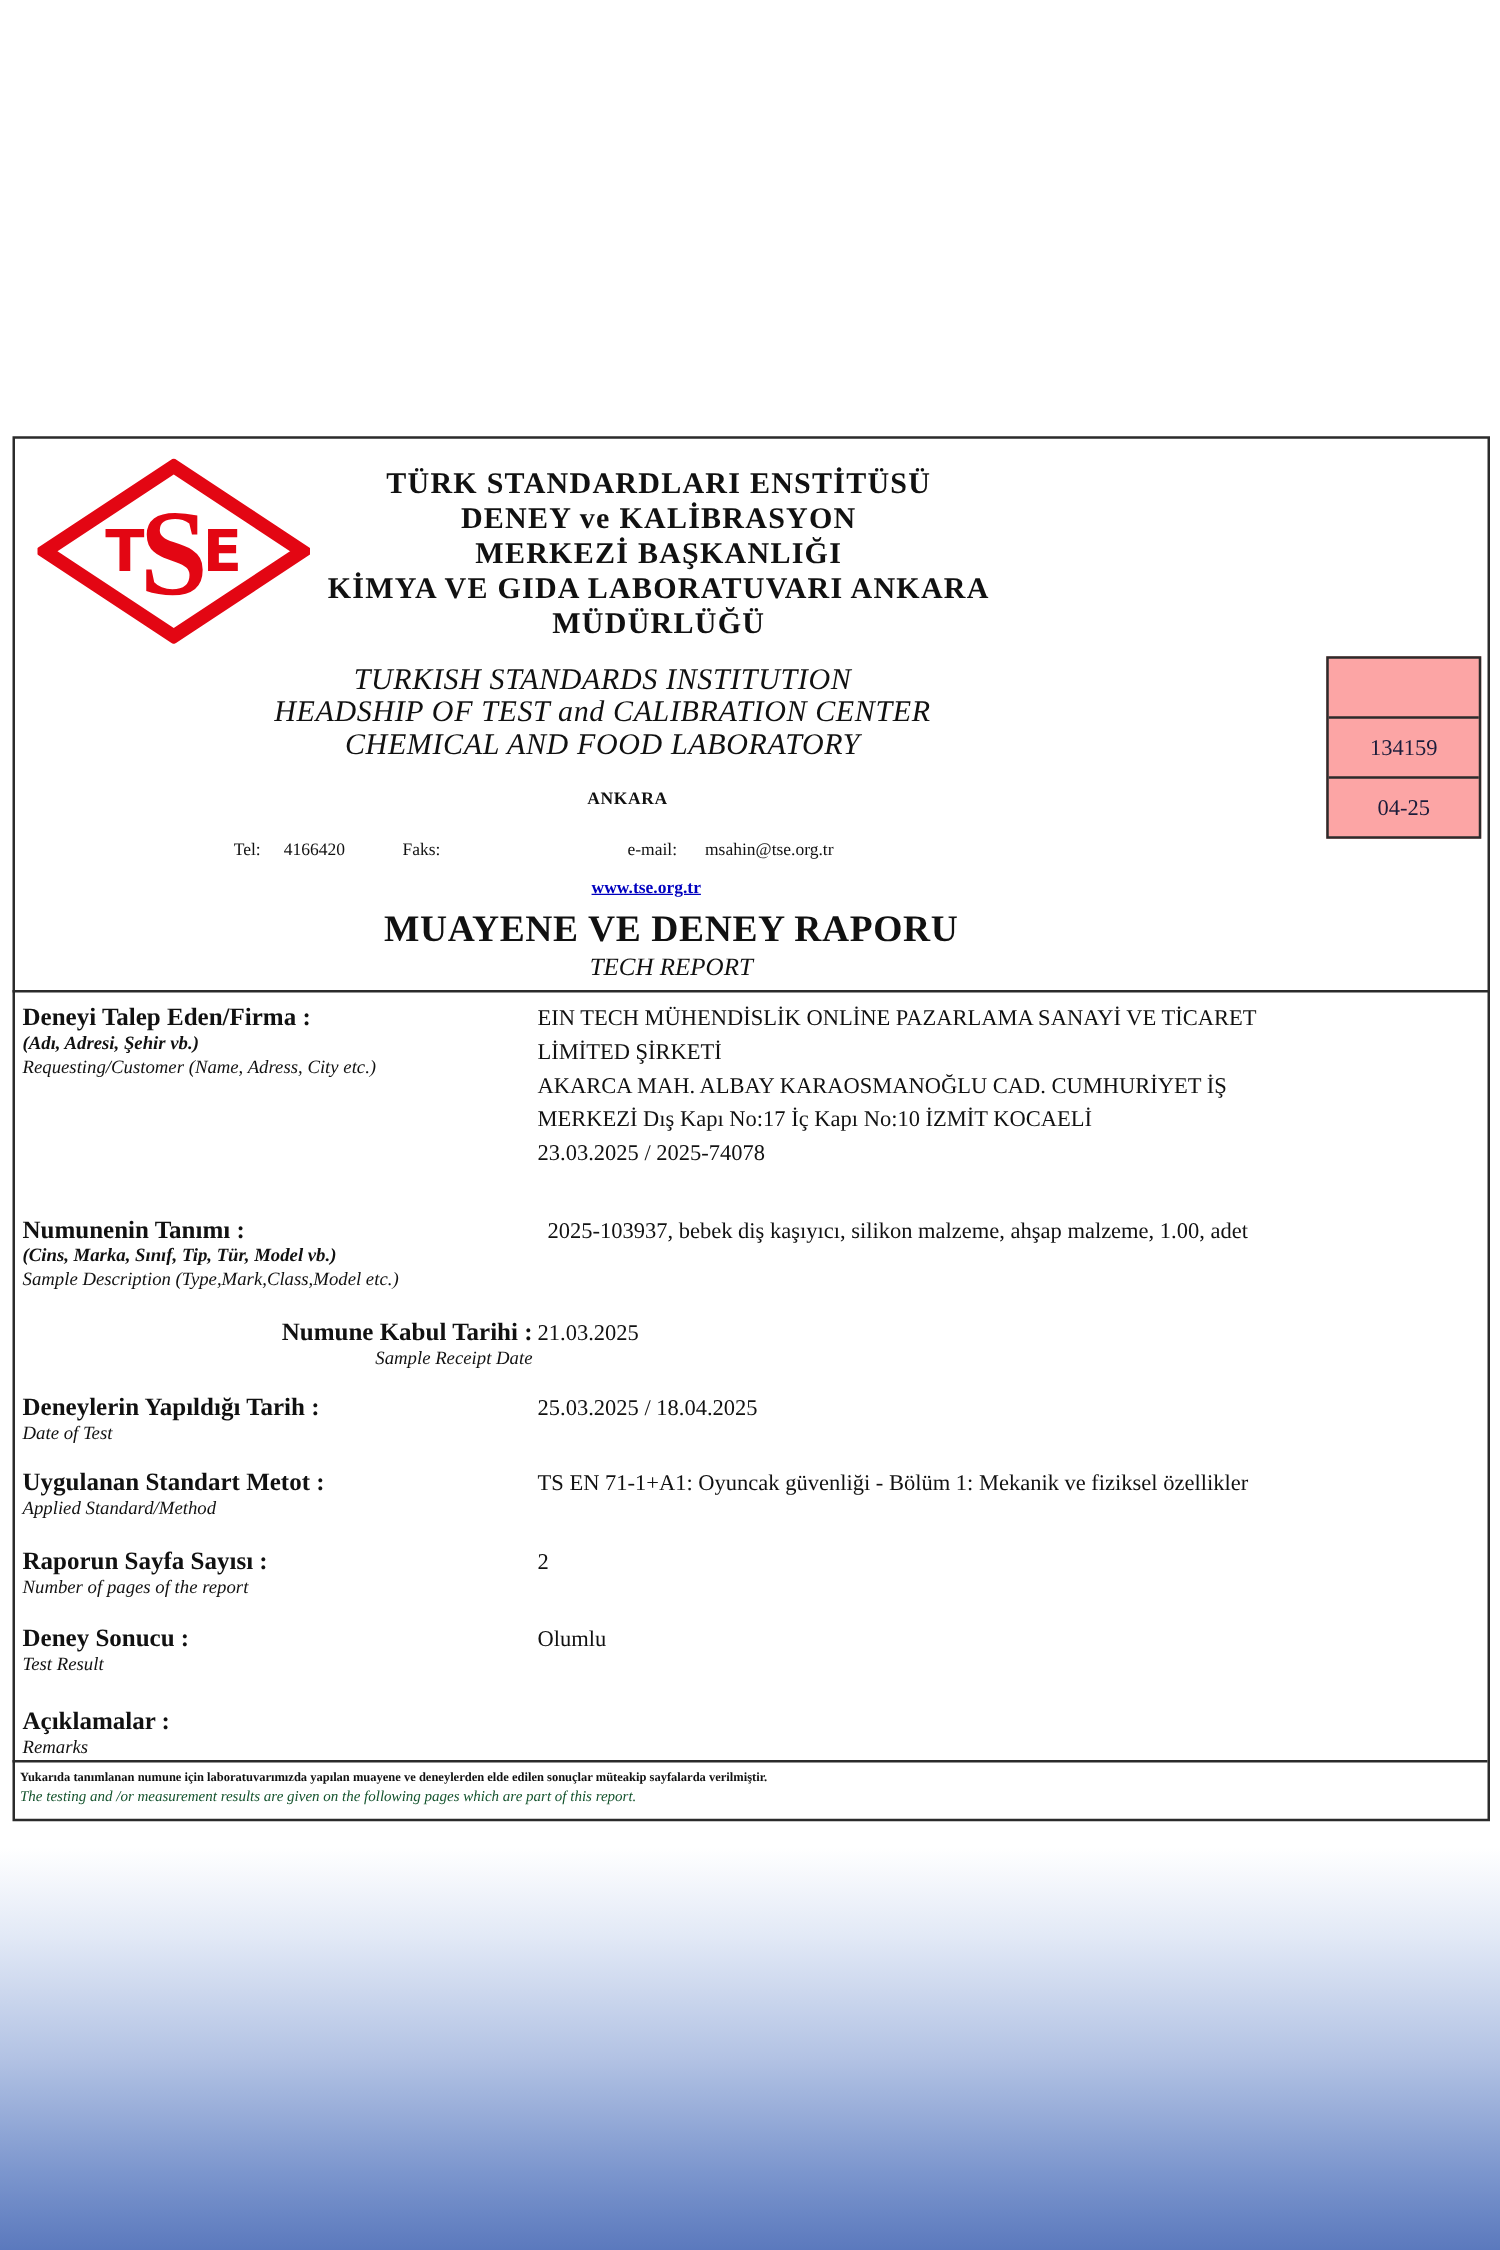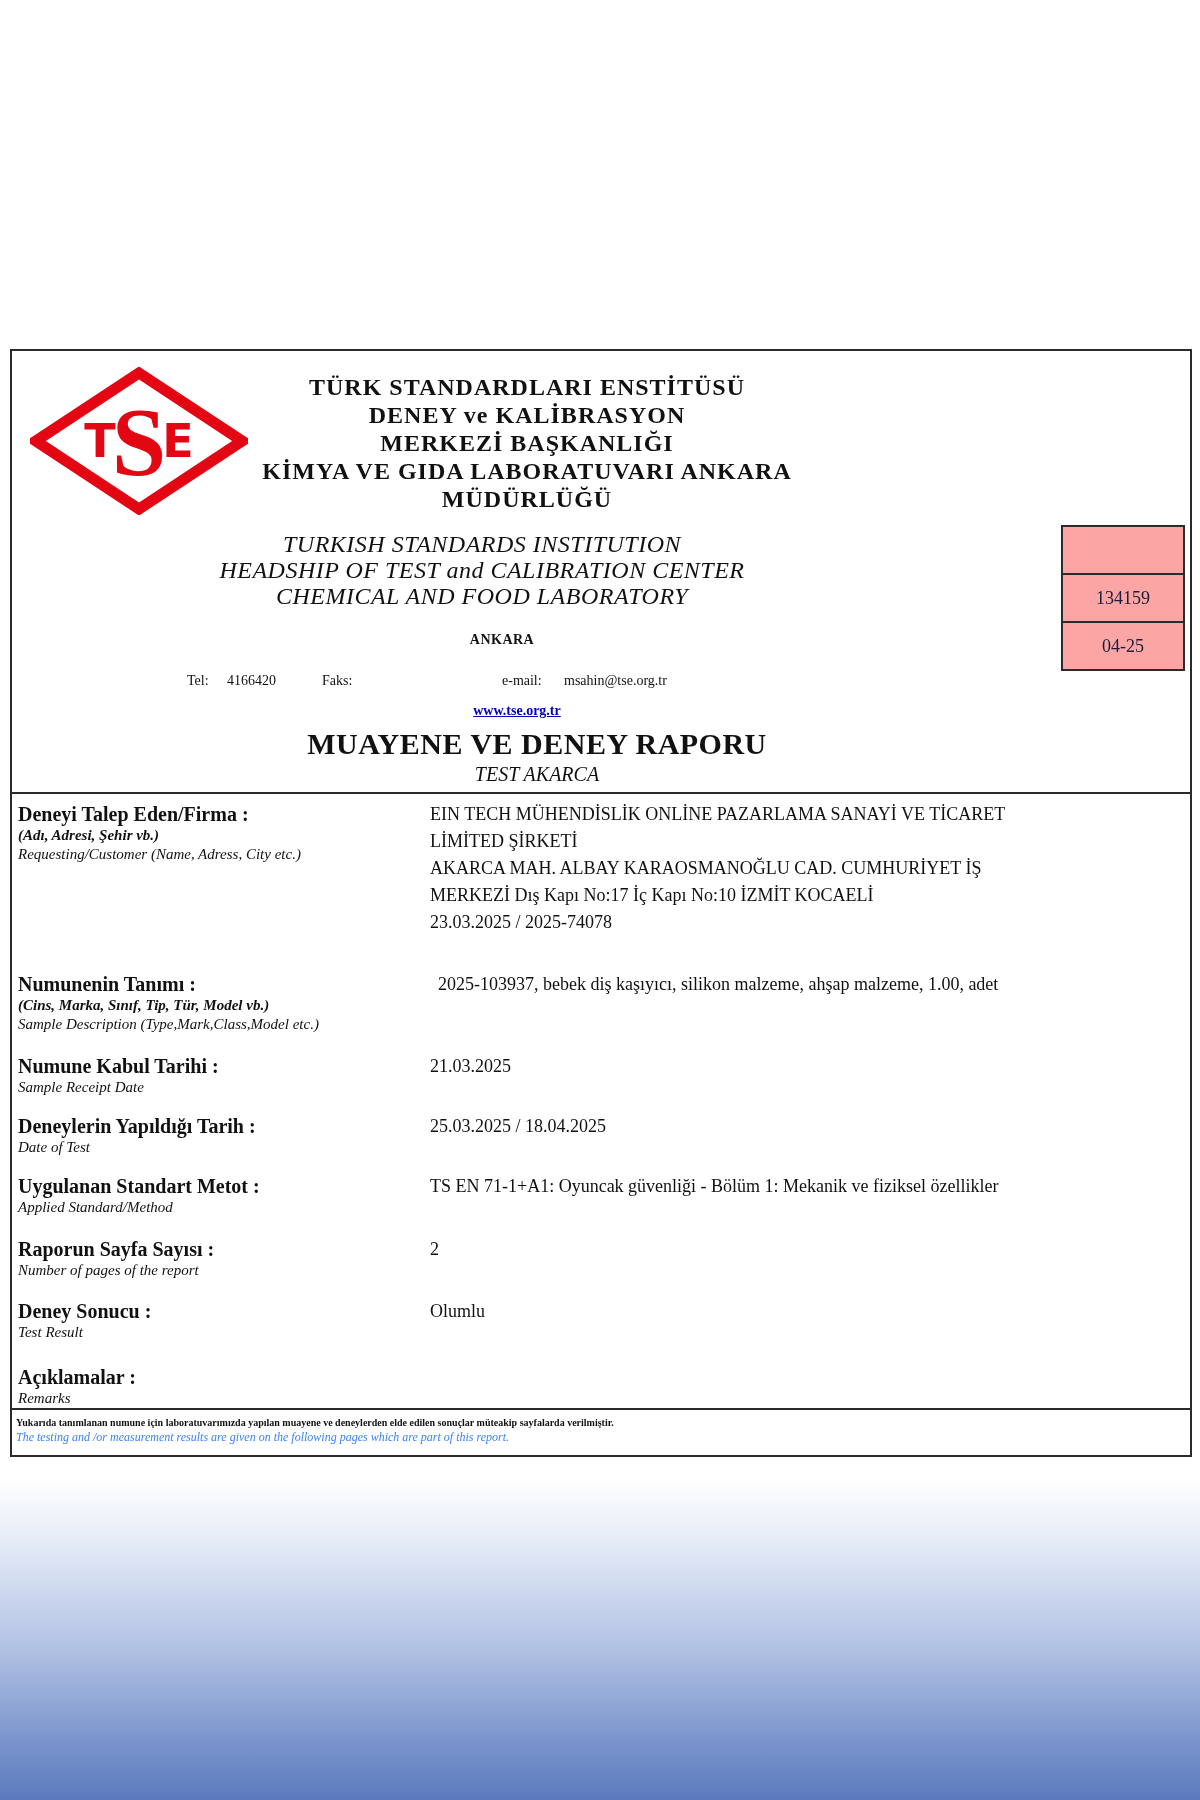--- a/index.html
+++ b/index.html
@@ -23,21 +23,21 @@
   .subtitle{left:0;top:412px;width:1050px;font-style:italic;font-size:20px;}
   .hr{left:-2px;top:441px;width:1182px;border-top:2px solid #2b2b2b;height:0;}
   .row-label{left:6px;width:408px;}
   .lbl{font-weight:bold;font-size:20px;line-height:24px;}
   .sub-tr{font-weight:bold;font-style:italic;font-size:15px;line-height:19px;}
   .sub-en{font-style:italic;font-size:15px;line-height:19px;}
   .val{left:418px;width:760px;font-size:18px;line-height:22px;}
   .val4 .vline{line-height:27px;}
   .footnote{left:-2px;top:1057px;width:1170px;height:43px;border-top:2px solid #2b2b2b;padding:5px 4px 0 6px;}
   .fn-tr{font-weight:bold;font-size:10px;line-height:15px;}
-  .fn-en{font-style:italic;font-size:12px;line-height:15px;color:#3b82f6;}
+  .fn-en{font-style:italic;font-size:12px;line-height:15px;color:#14532d;}
   .logo{left:18px;top:16px;}
 </style>
 </head>
 <body>
 
 <div class="page">
 
   <div class="doc">
 
     <svg class="abs logo" width="218" height="148" viewBox="0 0 218 148">
@@ -72,21 +72,21 @@
 
     <div class="abs ctr website">www.tse.org.tr</div>
 
     <div class="abs refbox">
       <div class="refcell"></div>
       <div class="refcell">134159</div>
       <div class="refcell">04-25</div>
     </div>
 
     <div class="abs ctr title">MUAYENE VE DENEY RAPORU</div>
-    <div class="abs ctr subtitle">TEST AKARCA</div>
+    <div class="abs ctr subtitle">TECH REPORT</div>
     <div class="abs hr"></div>
 
     <div class="abs row-label" style="top:451px;">
       <div class="lbl">Deneyi Talep Eden/Firma :</div>
       <div class="sub-tr">(Adı, Adresi, Şehir vb.)</div>
       <div class="sub-en">Requesting/Customer (Name, Adress, City etc.)</div>
     </div>
     <div class="abs val val4" style="top:450px;">
       <div class="vline">EIN TECH MÜHENDİSLİK ONLİNE PAZARLAMA SANAYİ VE TİCARET</div>
       <div class="vline">LİMİTED ŞİRKETİ</div>
@@ -96,21 +96,21 @@
 
     <div class="abs val" style="top:560px;">23.03.2025 / 2025-74078</div>
 
     <div class="abs row-label" style="top:621px;">
       <div class="lbl">Numunenin Tanımı :</div>
       <div class="sub-tr">(Cins, Marka, Sınıf, Tip, Tür, Model vb.)</div>
       <div class="sub-en">Sample Description (Type,Mark,Class,Model etc.)</div>
     </div>
     <div class="abs val" style="top:622px;padding-left:8px;">2025-103937, bebek diş kaşıyıcı, silikon malzeme, ahşap malzeme, 1.00, adet</div>
 
-    <div class="abs row-label" style="top:703px;">
+    <div class="abs row-label" style="top:703px;text-align:right;">
       <div class="lbl">Numune Kabul Tarihi :</div>
       <div class="sub-en">Sample Receipt Date</div>
     </div>
     <div class="abs val" style="top:704px;">21.03.2025</div>
 
     <div class="abs row-label" style="top:763px;">
       <div class="lbl">Deneylerin Yapıldığı Tarih :</div>
       <div class="sub-en">Date of Test</div>
     </div>
     <div class="abs val" style="top:764px;">25.03.2025 / 18.04.2025</div>

